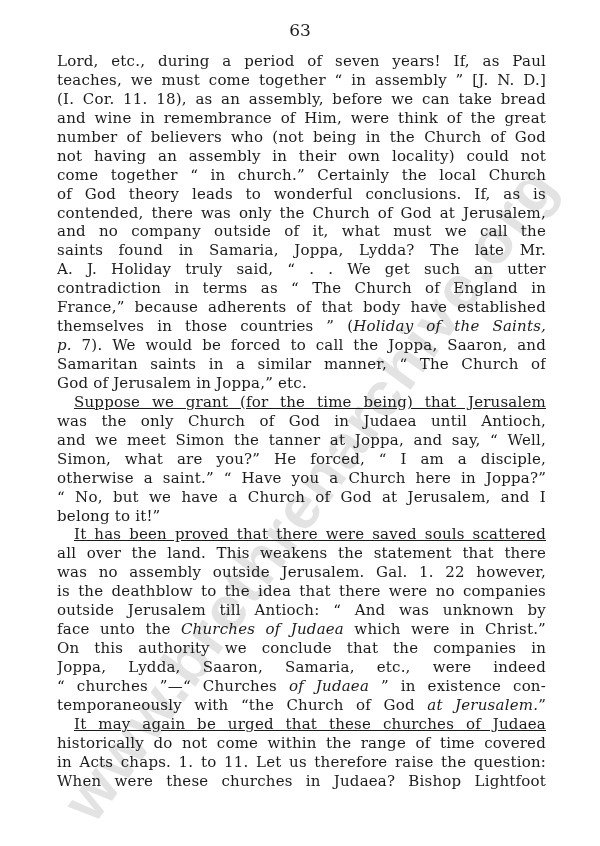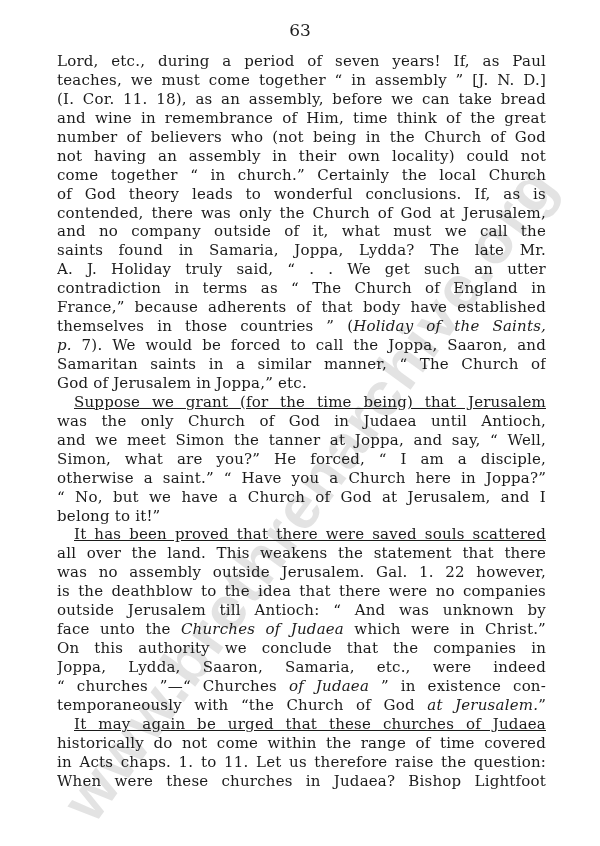--- a/index.html
+++ b/index.html
@@ -62,21 +62,21 @@
 <body>
 
 <div class="page">
   <div class="watermark">www.brethrenarchive.org</div>
   <div class="page-number">63</div>
   <div class="text-block" id="text-block">
       <div class="para">
         <div class="line"><span class="seg">Lord, etc., during a period of seven years! If, as Paul</span></div>
         <div class="line"><span class="seg">teaches, we must come together “ in assembly ” [J. N. D.]</span></div>
         <div class="line"><span class="seg">(I. Cor. 11. 18), as an assembly, before we can take bread</span></div>
-        <div class="line"><span class="seg">and wine in remembrance of Him, time think of the great</span></div>
+        <div class="line"><span class="seg">and wine in remembrance of Him, were think of the great</span></div>
         <div class="line"><span class="seg">number of believers who (not being in the Church of God</span></div>
         <div class="line"><span class="seg">not having an assembly in their own locality) could not</span></div>
         <div class="line"><span class="seg">come together “ in church.” Certainly the local Church</span></div>
         <div class="line"><span class="seg">of God theory leads to wonderful conclusions. If, as is</span></div>
         <div class="line"><span class="seg">contended, there was only the Church of God at Jerusalem,</span></div>
         <div class="line"><span class="seg">and no company outside of it, what must we call the</span></div>
         <div class="line"><span class="seg">saints found in Samaria, Joppa, Lydda? The late Mr.</span></div>
         <div class="line"><span class="seg">A. J. Holiday truly said, “ . . We get such an utter</span></div>
         <div class="line"><span class="seg">contradiction in terms as “ The Church of England in</span></div>
         <div class="line"><span class="seg">France,” because adherents of that body have established</span></div>

